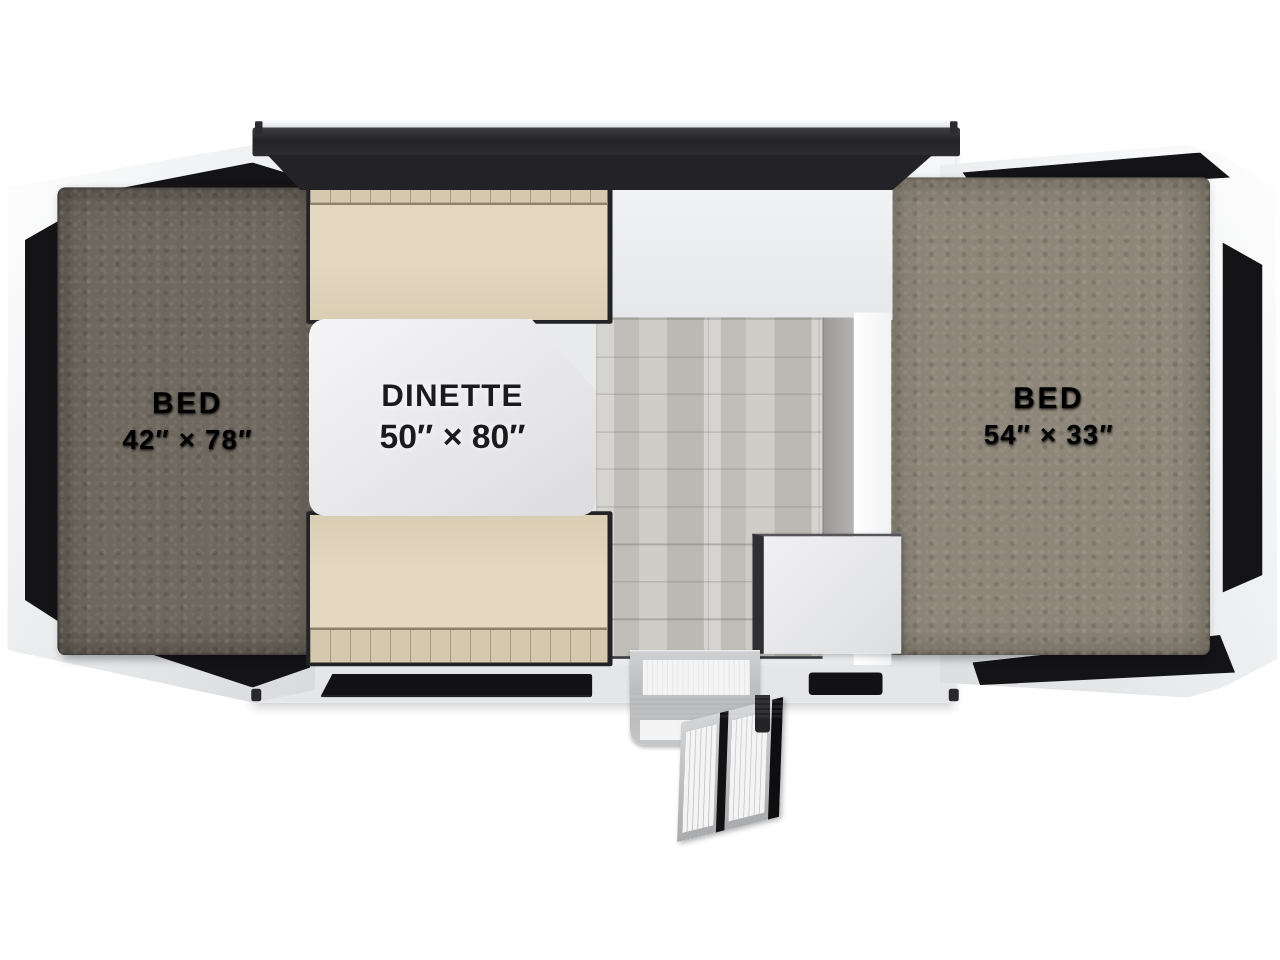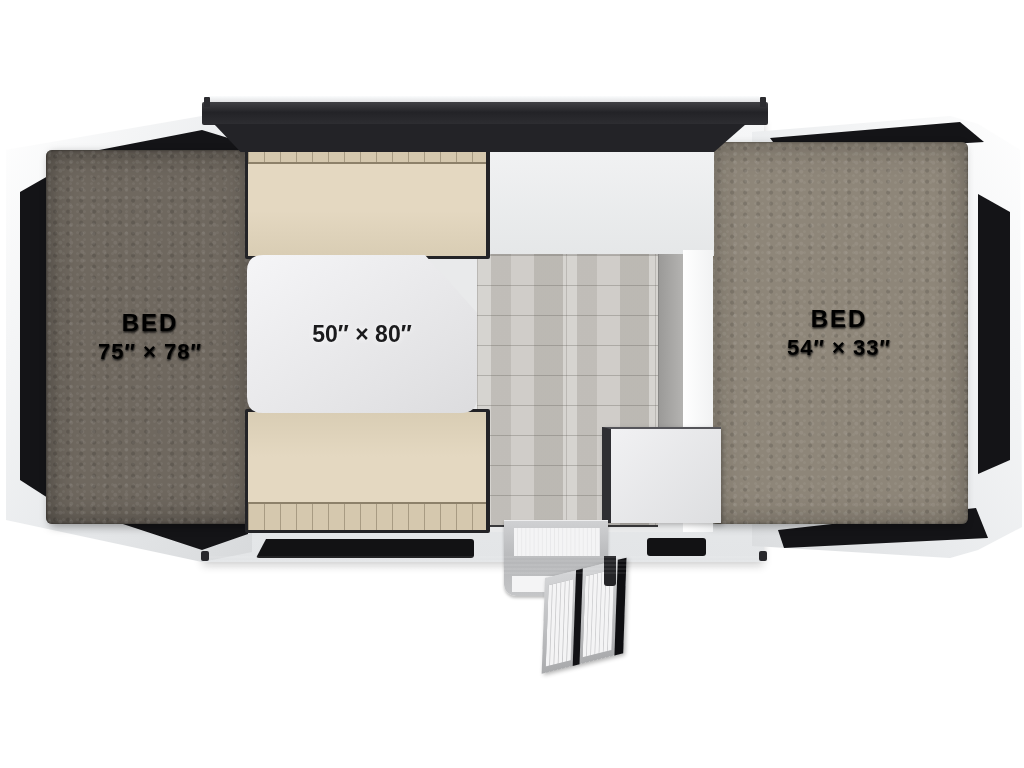--- a/index.html
+++ b/index.html
@@ -64,21 +64,21 @@
   .bench.top .seatback{top:0;border-bottom:2px solid #8d816a;}
   .bench.bot .seatback{bottom:0;border-top:2px solid #8d816a;}
   .dinette-table{left:247px;top:255px;width:230px;height:158px;z-index:9;
     background:linear-gradient(145deg,#f5f5f7,#e4e4e6 70%,#dcdcde);
     clip-path:path("M 16 0 H 178 L 230 58 V 142 Q 230 158 214 158 H 16 Q 0 158 0 142 V 16 Q 0 0 16 0 Z");
     display:flex;flex-direction:column;align-items:center;justify-content:center;
     filter:drop-shadow(2px 3px 3px rgba(0,0,0,.30));}
   .dinette-label{text-align:center;color:#1b1b1d;font-weight:700;line-height:1.25;
     text-shadow:0 0 6px rgba(255,255,255,.9);}
   .dinette-label .l1{font-size:25px;letter-spacing:1px;}
-  .dinette-label .l2{font-size:23px;}
+  .dinette-label .l2{font-size:27px;}
 
   
   .assembly{z-index:4;}
   .platform{position:absolute;inset:0;
     background:linear-gradient(120deg,#ffffff,#e9ebed 55%,#d7d9db);
     filter:drop-shadow(0 3px 3px rgba(0,0,0,.25));}
   .tent-quad{position:absolute;inset:0;background:#141417;}
   .mattress{position:absolute;border-radius:6px;display:flex;flex-direction:column;
     align-items:center;justify-content:center;}
   .mattress.dark{background-color:#6f685f;
@@ -118,21 +118,21 @@
 <div class="canvas">
 
   <div class="abs assembly" style="left:4px;top:106px;width:250px;height:464px;">
     <div class="platform" style="clip-path:polygon(2px 44px,198px 10px,248px 24px,248px 446px,198px 456px,2px 414px);"></div>
     <div class="tent-quad" style="clip-path:polygon(54px 52px,198px 24px,244px 38px,244px 48px,60px 64px);"></div>
     <div class="tent-quad" style="clip-path:polygon(16px 86px,44px 70px,44px 392px,16px 374px);"></div>
     <div class="tent-quad" style="clip-path:polygon(54px 410px,244px 416px,244px 428px,198px 444px,58px 398px);"></div>
     <div class="mattress dark" style="left:42px;top:44px;width:208px;height:374px;">
       <div class="bed-label">
         <div class="l1">BED</div>
-        <div class="l2">75″ × 78″</div>
+        <div class="l2">42″ × 78″</div>
       </div>
     </div>
   </div>
 
   <div class="abs assembly" style="left:700px;top:102px;width:324px;height:472px;">
     <div class="platform" style="background:linear-gradient(240deg,#ffffff,#e9ebed 55%,#d7d9db);
                 clip-path:polygon(52px 30px,250px 14px,278px 22px,320px 48px,322px 425px,278px 448px,250px 456px,52px 444px);"></div>
     <div class="tent-quad" style="clip-path:polygon(70px 36px,260px 20px,284px 40px,82px 52px);"></div>
     <div class="tent-quad" style="clip-path:polygon(278px 92px,310px 110px,310px 358px,278px 372px);"></div>
     <div class="tent-quad" style="clip-path:polygon(84px 446px,78px 428px,276px 406px,288px 436px);"></div>
@@ -159,20 +159,21 @@
   <div class="abs bench-backing top"></div>
   <div class="abs bench-backing bot"></div>
   <div class="abs bench top">
       <div class="seatback"></div>
     </div>
   <div class="abs bench bot">
       <div class="seatback"></div>
     </div>
   <div class="abs dinette-table">
     <div class="dinette-label">
+      <div class="l1">DINETTE</div>
       <div class="l2">50″ × 80″</div>
     </div>
   </div>
 
   <div class="abs step-platform">
     <div class="perf" style="left:10px;top:8px;width:86px;height:28px;"></div>
     <div class="perf" style="left:8px;top:56px;width:60px;height:16px;"></div>
   </div>
   <div class="abs step-flap">
     <div class="perf" style="left:4px;top:8px;width:26px;height:78px;"></div>

